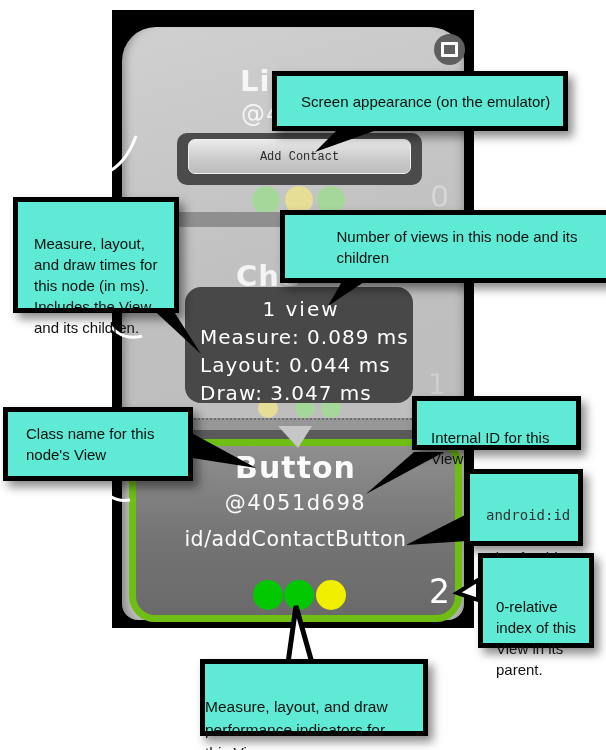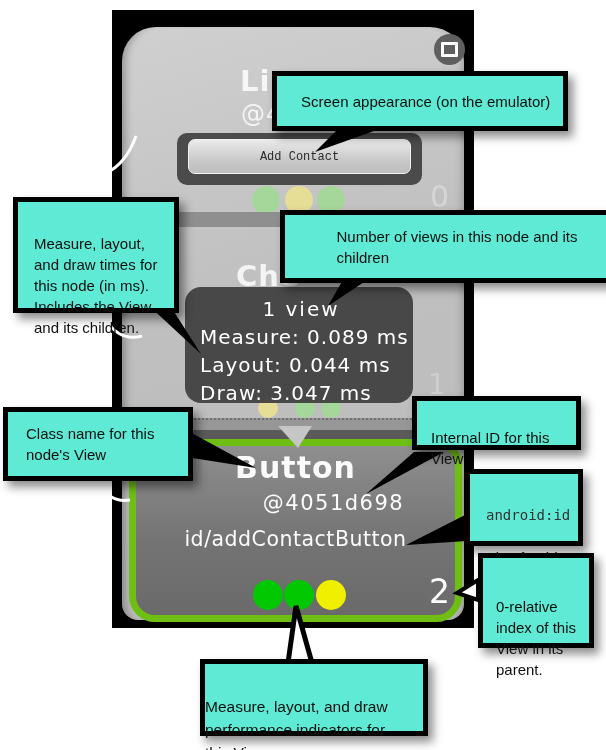--- a/index.html
+++ b/index.html
@@ -104,21 +104,21 @@
     <div class="tl">Measure: 0.089 ms</div>
     <div class="tl">Layout: 0.044 ms</div>
     <div class="tl">Draw: 3.047 ms</div>
   </div>
 
   <div class="band abs" style="top:418px;height:12px;background:#979797;border-top:2px dotted #6f6f6f;box-sizing:border-box;"></div>
   <div class="band abs" style="top:430px;height:12px;background:#5a5a5a;"></div>
 
   <div id="node-button" class="abs"></div>
   <div class="abs n3text" style="top:450px;font-size:30px;font-weight:bold;letter-spacing:1px;">Button</div>
-  <div class="abs n3text" style="top:491px;font-size:21px;letter-spacing:1.5px;margin-left:38px;">@4051d698</div>
+  <div class="abs n3text" style="top:491px;font-size:21px;letter-spacing:1.5px;">@4051d698</div>
   <div class="abs n3text" style="top:527px;font-size:20.5px;letter-spacing:0.5px;">id/addContactButton</div>
   <div class="abs light bright-green" style="left:253px;top:580px;width:30px;height:30px;"></div>
   <div class="abs light bright-green" style="left:284px;top:580px;width:30px;height:30px;"></div>
   <div class="abs light bright-yellow" style="left:316px;top:580px;width:30px;height:30px;"></div>
   <div class="abs node-index" style="left:429px;top:572px;font-size:33px;color:#fdfdfd;">2</div>
 
   <svg id="overlay" class="abs" viewBox="0 0 606 750">
     <polygon points="278,426 312,426 298,448" fill="#c6c6c6"></polygon>
     <path d="M106,173 Q126,164 136,136" fill="none" stroke="#fff" stroke-width="3"></path>
     <path d="M106,320 Q120,342 142,336" fill="none" stroke="#fff" stroke-width="3"></path>

